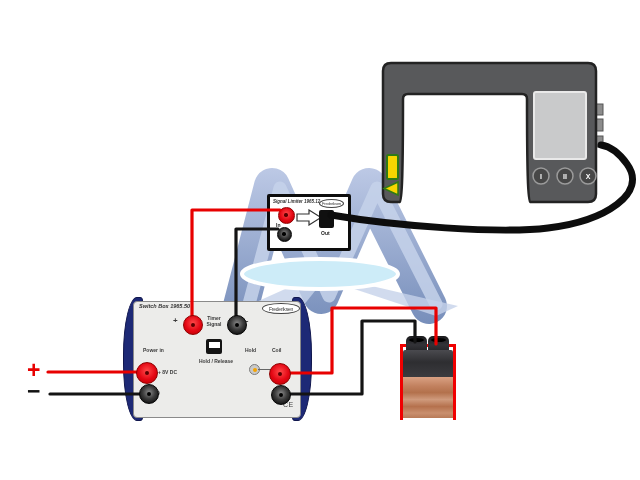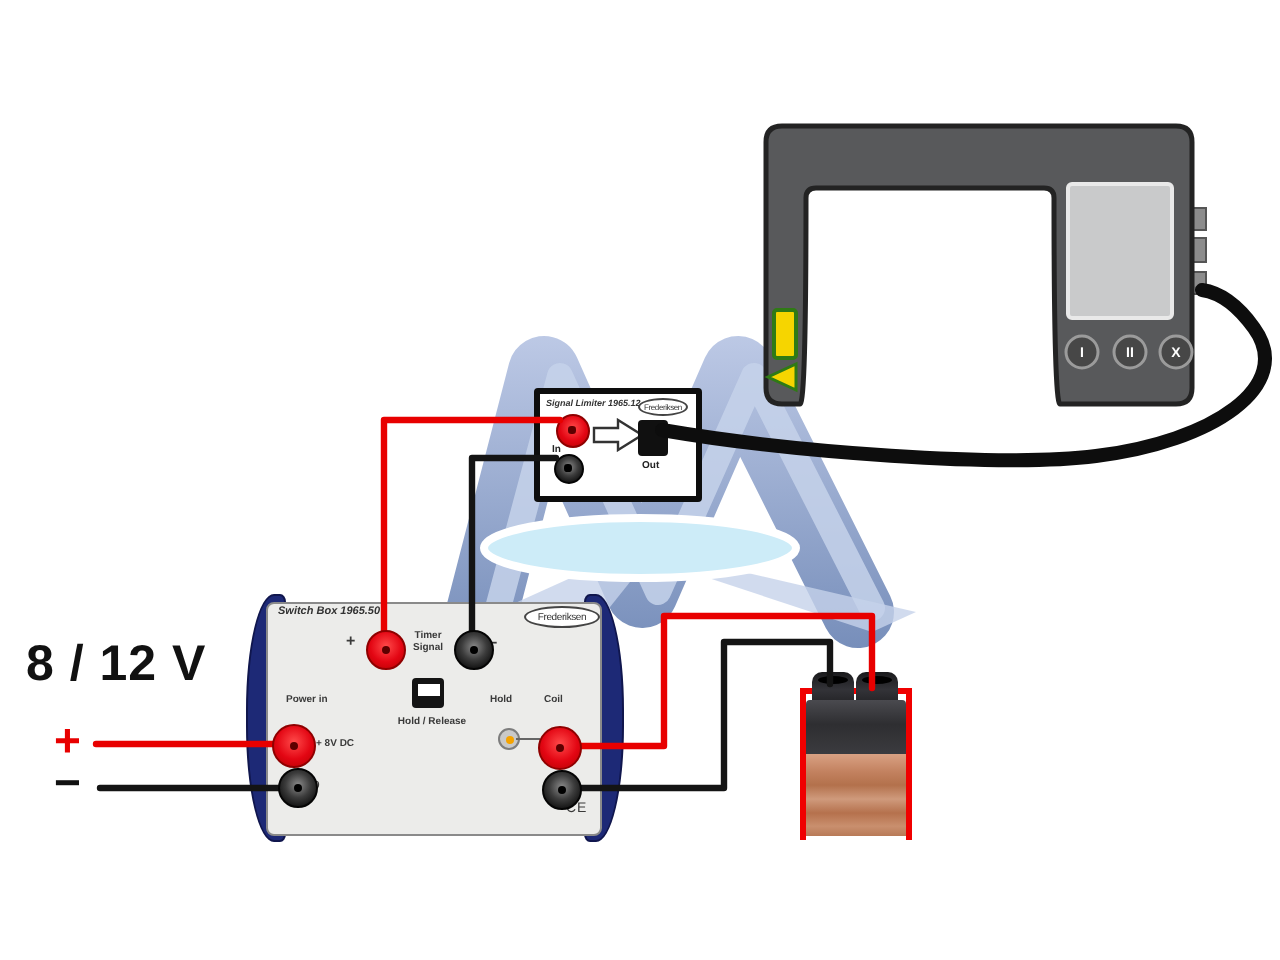--- a/index.html
+++ b/index.html
@@ -165,21 +165,20 @@
     <div class="plug" style="left:8px;">
         <div class="plug-top"></div>
       </div>
     <div class="plug" style="left:30px;">
         <div class="plug-top"></div>
       </div>
     <div id="coil-cap"></div>
     <div id="coil-body"></div>
   </div>
 
-  <div id="voltage-text" class="abs" style="z-index:10">8 / 12 V</div>
   <div id="plus-sym" class="abs" style="z-index:10">+</div>
   <div id="minus-sym" class="abs" style="z-index:10">−</div>
 
   <svg class="layer" style="z-index:20" viewBox="0 0 640 480">
 
     <path d="M331,215 C395,226 500,234 548,228 C606,221 648,193 627,164 C617,150 608,146 601,145" fill="none" stroke-width="7" stroke-linecap="round" stroke="#0d0d0d"></path>
 
     <path d="M48,372 H140" fill="none" stroke-width="3.2" stroke-linecap="round" stroke="#e80000"></path>
     <path d="M50,394 H148" fill="none" stroke-width="3.2" stroke-linecap="round" stroke="#141414"></path>
 

